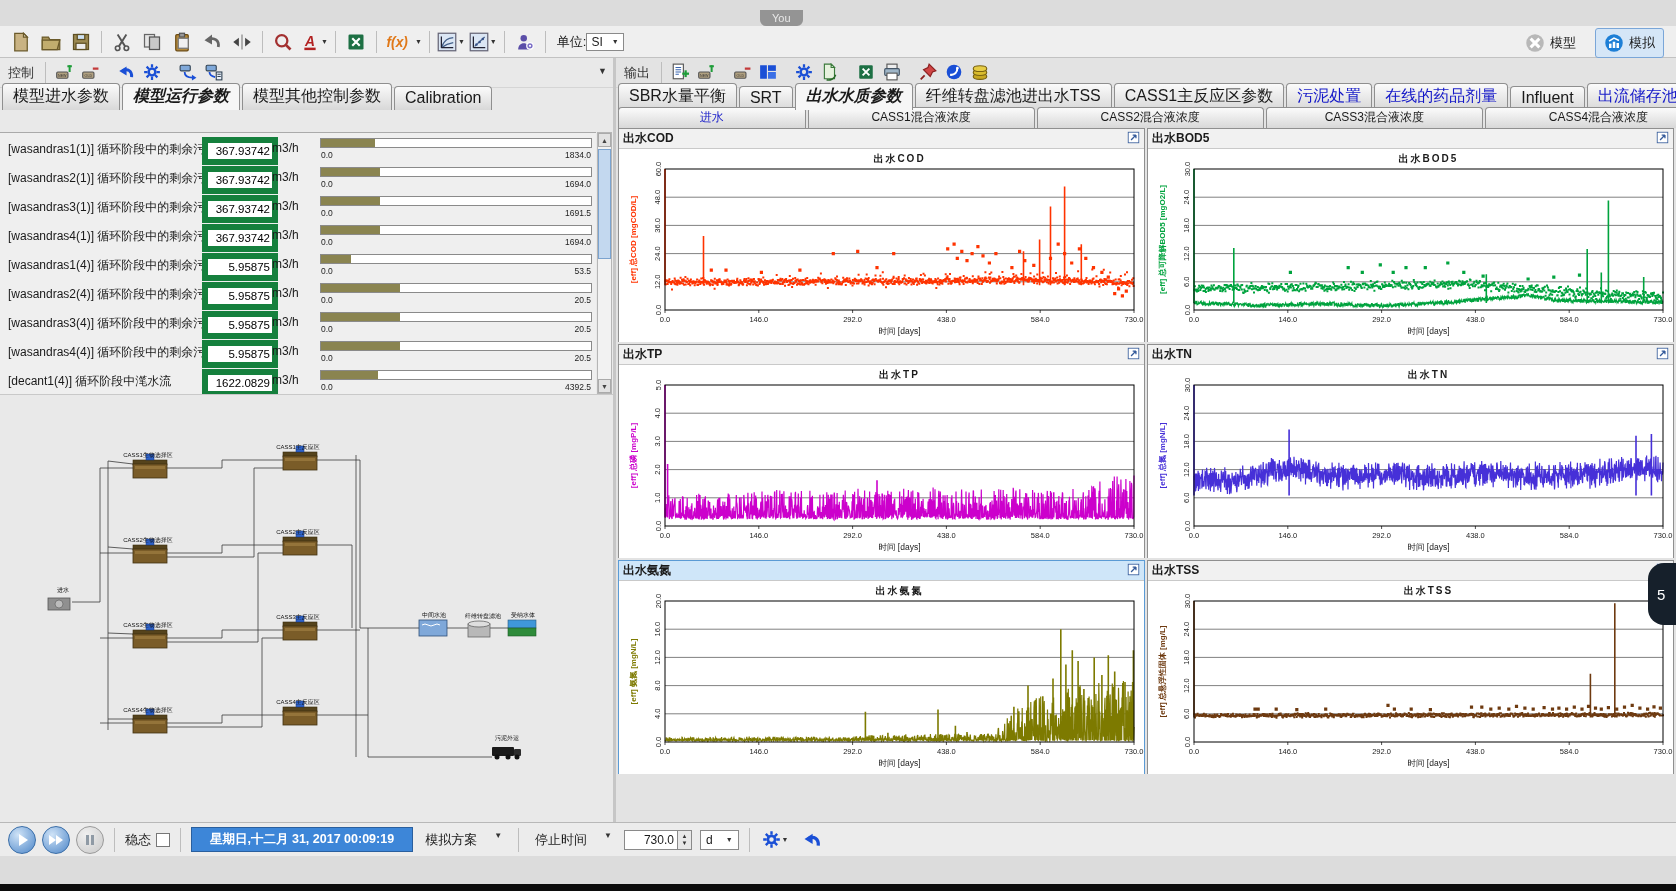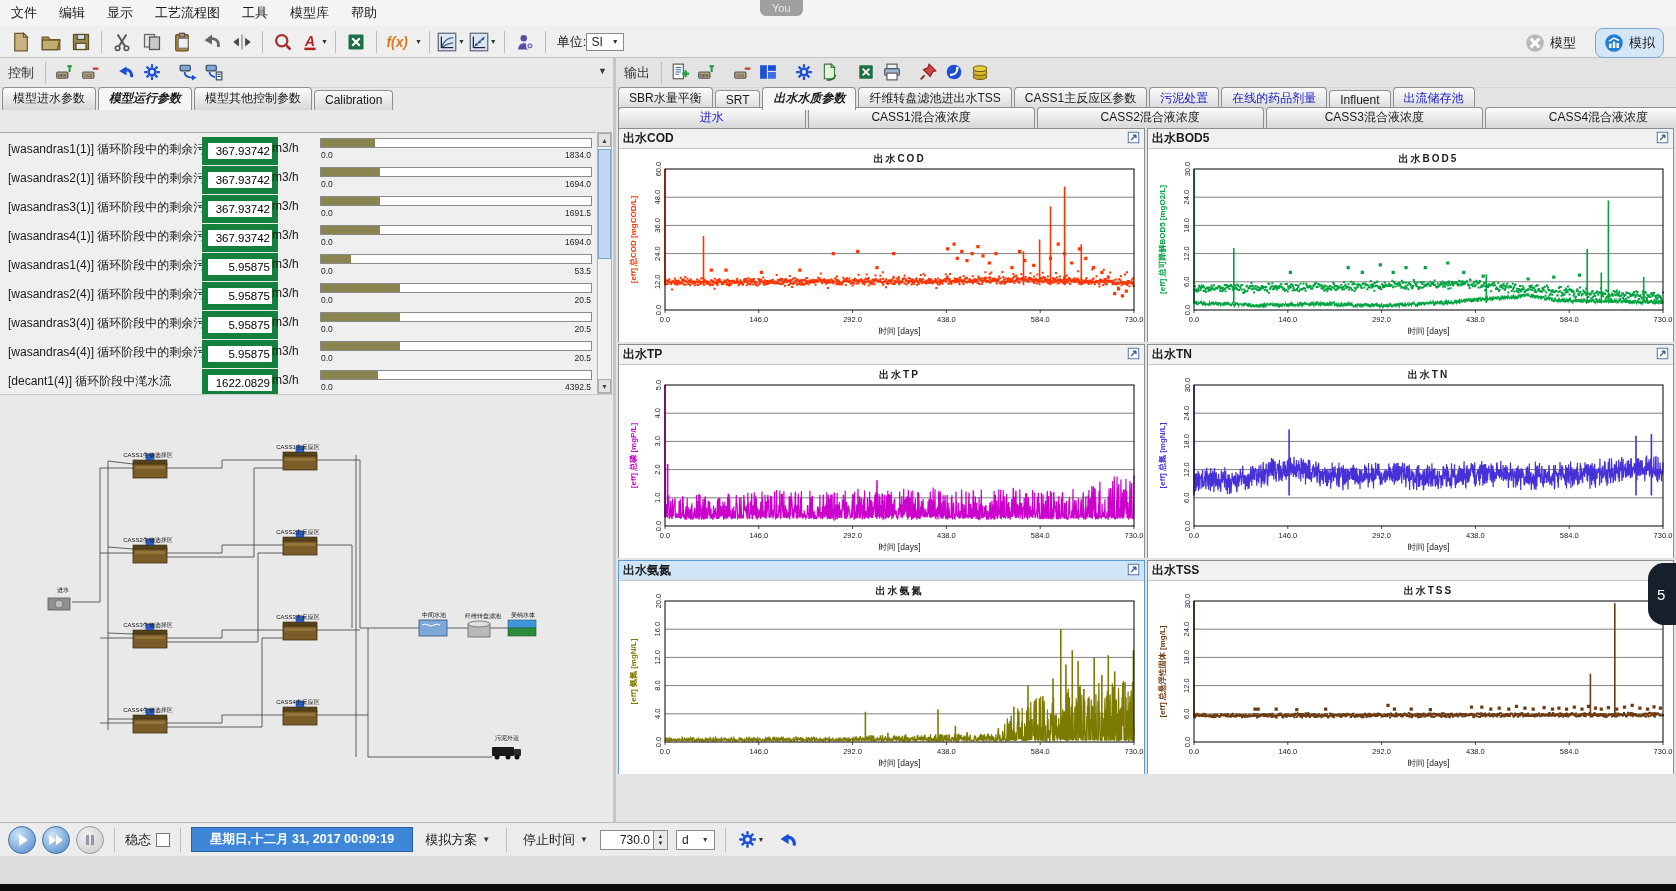--- a/index.html
+++ b/index.html
@@ -9,32 +9,32 @@
   #menubar{position:absolute;left:0;top:0;width:100%;height:26px;background:#f4f4f4;border-bottom:1px solid #d0d0d0;display:flex;align-items:center;}
   .menu-item{padding:4px 11px;font-size:13px;cursor:default;}
   #toolbar{position:absolute;left:0;top:26px;width:100%;height:32px;background:#efefef;border-bottom:1px solid #c2c2c2;display:flex;align-items:center;padding-left:6px;box-sizing:border-box;}
   .tbtn{display:inline-flex;align-items:center;justify-content:center;height:26px;min-width:26px;margin:0 1px;border:1px solid transparent;border-radius:2px;}
   .tsep{width:1px;height:22px;background:#bdbdbd;margin:0 5px;}
   .ddarrow{font-size:7px;color:#333;margin-left:1px;}
   #units-box{display:flex;align-items:center;margin-left:6px;font-size:13px;}
   #units-select{border:1px solid #8a8a8a;background:#fff;padding:1px 4px;font-size:12px;display:flex;align-items:center;gap:8px;}
   #view-switch{position:absolute;right:12px;top:28px;display:flex;gap:10px;align-items:center;}
   .vbtn{display:flex;align-items:center;gap:5px;font-size:13px;padding:2px 8px;border:1px solid transparent;border-radius:3px;height:24px;}
-  .vbtn.active{background:#d5e6f7;border-color:#7aa6d8;border-radius:8px;}
+  .vbtn.active{background:#d5e6f7;border-color:#7aa6d8;}
   
   #left-panel{position:absolute;left:0;top:58px;width:613px;height:764px;background:#e9e9e9;}
   #splitter{position:absolute;left:613px;top:58px;width:3px;height:764px;background:#c6c6c6;}
   #right-panel{position:absolute;left:616px;top:58px;width:1100px;height:764px;background:#e3e3e3;}
   .panel-toolbar{position:absolute;left:0;top:0;width:100%;height:30px;display:flex;align-items:center;padding-left:8px;box-sizing:border-box;border-bottom:1px solid #d5d5d5;}
   .panel-title{font-size:13px;color:#333;margin-right:6px;}
   .ptbtn{display:inline-flex;align-items:center;justify-content:center;height:24px;min-width:24px;margin:0 1px;}
   .collapse-arrow{position:absolute;right:6px;top:8px;font-size:9px;color:#333;}
   
   .tabrow{position:absolute;left:2px;right:2px;display:flex;align-items:flex-end;}
-  .tab{font-size:12px;padding:2px 10px 3px 10px;border:1px solid #8f8f8f;border-bottom:none;border-radius:4px 4px 0 0;background:linear-gradient(#fbfbfb,#d8d8d8);margin-right:2px;white-space:nowrap;}
+  .tab{font-size:16px;padding:2px 10px 3px 10px;border:1px solid #8f8f8f;border-bottom:none;border-radius:4px 4px 0 0;background:linear-gradient(#fbfbfb,#d8d8d8);margin-right:2px;white-space:nowrap;}
   .tab.active{background:#f6f6f6;font-weight:bold;font-style:italic;position:relative;z-index:2;}
   .tab.highlight{color:#1418c8;}
   #ctl-tabs{top:30px;height:22px;}
   #out-tabs1{top:30px;height:22px;}
   #out-tabs2{top:52px;height:18px;}
   #out-tabs2 .tab{text-align:center;font-size:12px;padding:1px 4px 2px 4px;}
   
   #param-list{position:absolute;left:0;top:74px;width:596px;height:262px;background:#efefef;border-top:1px solid #aaa;}
   .prow{position:relative;height:29px;}
   .plabel{position:absolute;left:8px;top:8px;font-size:12px;white-space:nowrap;}
@@ -61,44 +61,35 @@
   .circle-btn{width:26px;height:26px;border-radius:50%;border:1px solid #3a6ea8;background:radial-gradient(circle at 35% 30%,#cfe3f7,#4d86c8);display:flex;align-items:center;justify-content:center;}
   .circle-btn.disabled{border-color:#9a9a9a;background:radial-gradient(circle at 35% 30%,#f0f0f0,#c9c9c9);}
   .tri{width:0;height:0;border-top:6px solid transparent;border-bottom:6px solid transparent;border-left:9px solid #fff;margin-left:2px;}
   .tri.small{border-top-width:5px;border-bottom-width:5px;border-left-width:7px;margin-left:0;}
   .pausebars{display:flex;gap:2px;}
   .pausebars span{display:block;width:3px;height:10px;background:#8f9aa5;}
   .vsep{width:1px;height:24px;background:#bdbdbd;margin:0 4px;}
   #steady{display:flex;align-items:center;gap:5px;font-size:13px;}
   .checkbox{width:12px;height:12px;border:1px solid #777;background:#fff;display:inline-block;}
   #date-field{background:#3d86d8;border:1px solid #2a5f9e;color:#ffffff;font-size:12.5px;font-weight:bold;padding:3px 18px;white-space:nowrap;}
-  .flatbtn{font-size:13px;display:flex;align-items:center;gap:4px;padding:3px 6px;}
+  .flatbtn{font-size:13px;display:flex;align-items:flex-start;gap:16px;padding:3px 6px;}
   .flatbtn .ddarrow{font-size:8px;}
   #stop-spin{display:flex;align-items:stretch;}
   #stop-value{width:46px;border:1px solid #8a8a8a;background:#fff;font-size:12px;text-align:right;padding:2px 3px;}
   #spin-arrows{display:flex;flex-direction:column;justify-content:center;border:1px solid #8a8a8a;border-left:none;background:#e8e8e8;width:13px;font-size:6px;line-height:7px;text-align:center;color:#333;}
   #unit-select{border:1px solid #8a8a8a;background:#fff;font-size:12px;padding:2px 5px;display:flex;gap:12px;align-items:center;margin-left:2px;}
   #statusbar{position:absolute;left:0;top:856px;width:100%;height:28px;background:#e2e2e2;border-top:1px solid #adadad;display:flex;align-items:center;justify-content:space-between;padding:0 10px;box-sizing:border-box;font-size:13px;font-weight:bold;color:#2a2a2a;}
   #bottomstrip{position:absolute;left:0;top:884px;width:100%;height:7px;background:#0c0c0c;}
-  #overlay-you{position:absolute;left:760px;top:0;padding:2px 12px;background:rgba(90,90,90,.55);color:#e8e8e8;font-size:11px;border-radius:0 0 6px 6px;}
+  #overlay-you{position:absolute;left:760px;top:10px;padding:2px 12px;background:rgba(90,90,90,.55);color:#e8e8e8;font-size:11px;border-radius:0 0 6px 6px;}
   #side-badge{position:absolute;left:1648px;top:563px;width:46px;height:62px;border-radius:16px;background:#16202b;color:#fff;font-size:15px;display:flex;align-items:center;padding-left:9px;box-sizing:border-box;}
 </style>
 </head>
 <body>
 
 <div id="app">
-  <div id="menubar">
-      <span class="menu-item">文件</span>
-      <span class="menu-item">编辑</span>
-      <span class="menu-item">显示</span>
-      <span class="menu-item">工艺流程图</span>
-      <span class="menu-item">工具</span>
-      <span class="menu-item">模型库</span>
-      <span class="menu-item">帮助</span>
-    </div>
 
   <div id="toolbar">
       <span class="tbtn">
         <svg viewBox="0 0 16 16" width="20" height="20" xmlns="http://www.w3.org/2000/svg">
           <path d="M3 1h7l3 3v11H3z" fill="#c9b383" stroke="#6b5a2a"></path>
           <path d="M10 1l3 3h-3z" fill="#f4ecd4" stroke="#6b5a2a"></path>
         </svg>
       </span>
       <span class="tbtn">
         <svg viewBox="0 0 16 16" width="20" height="20" xmlns="http://www.w3.org/2000/svg">

